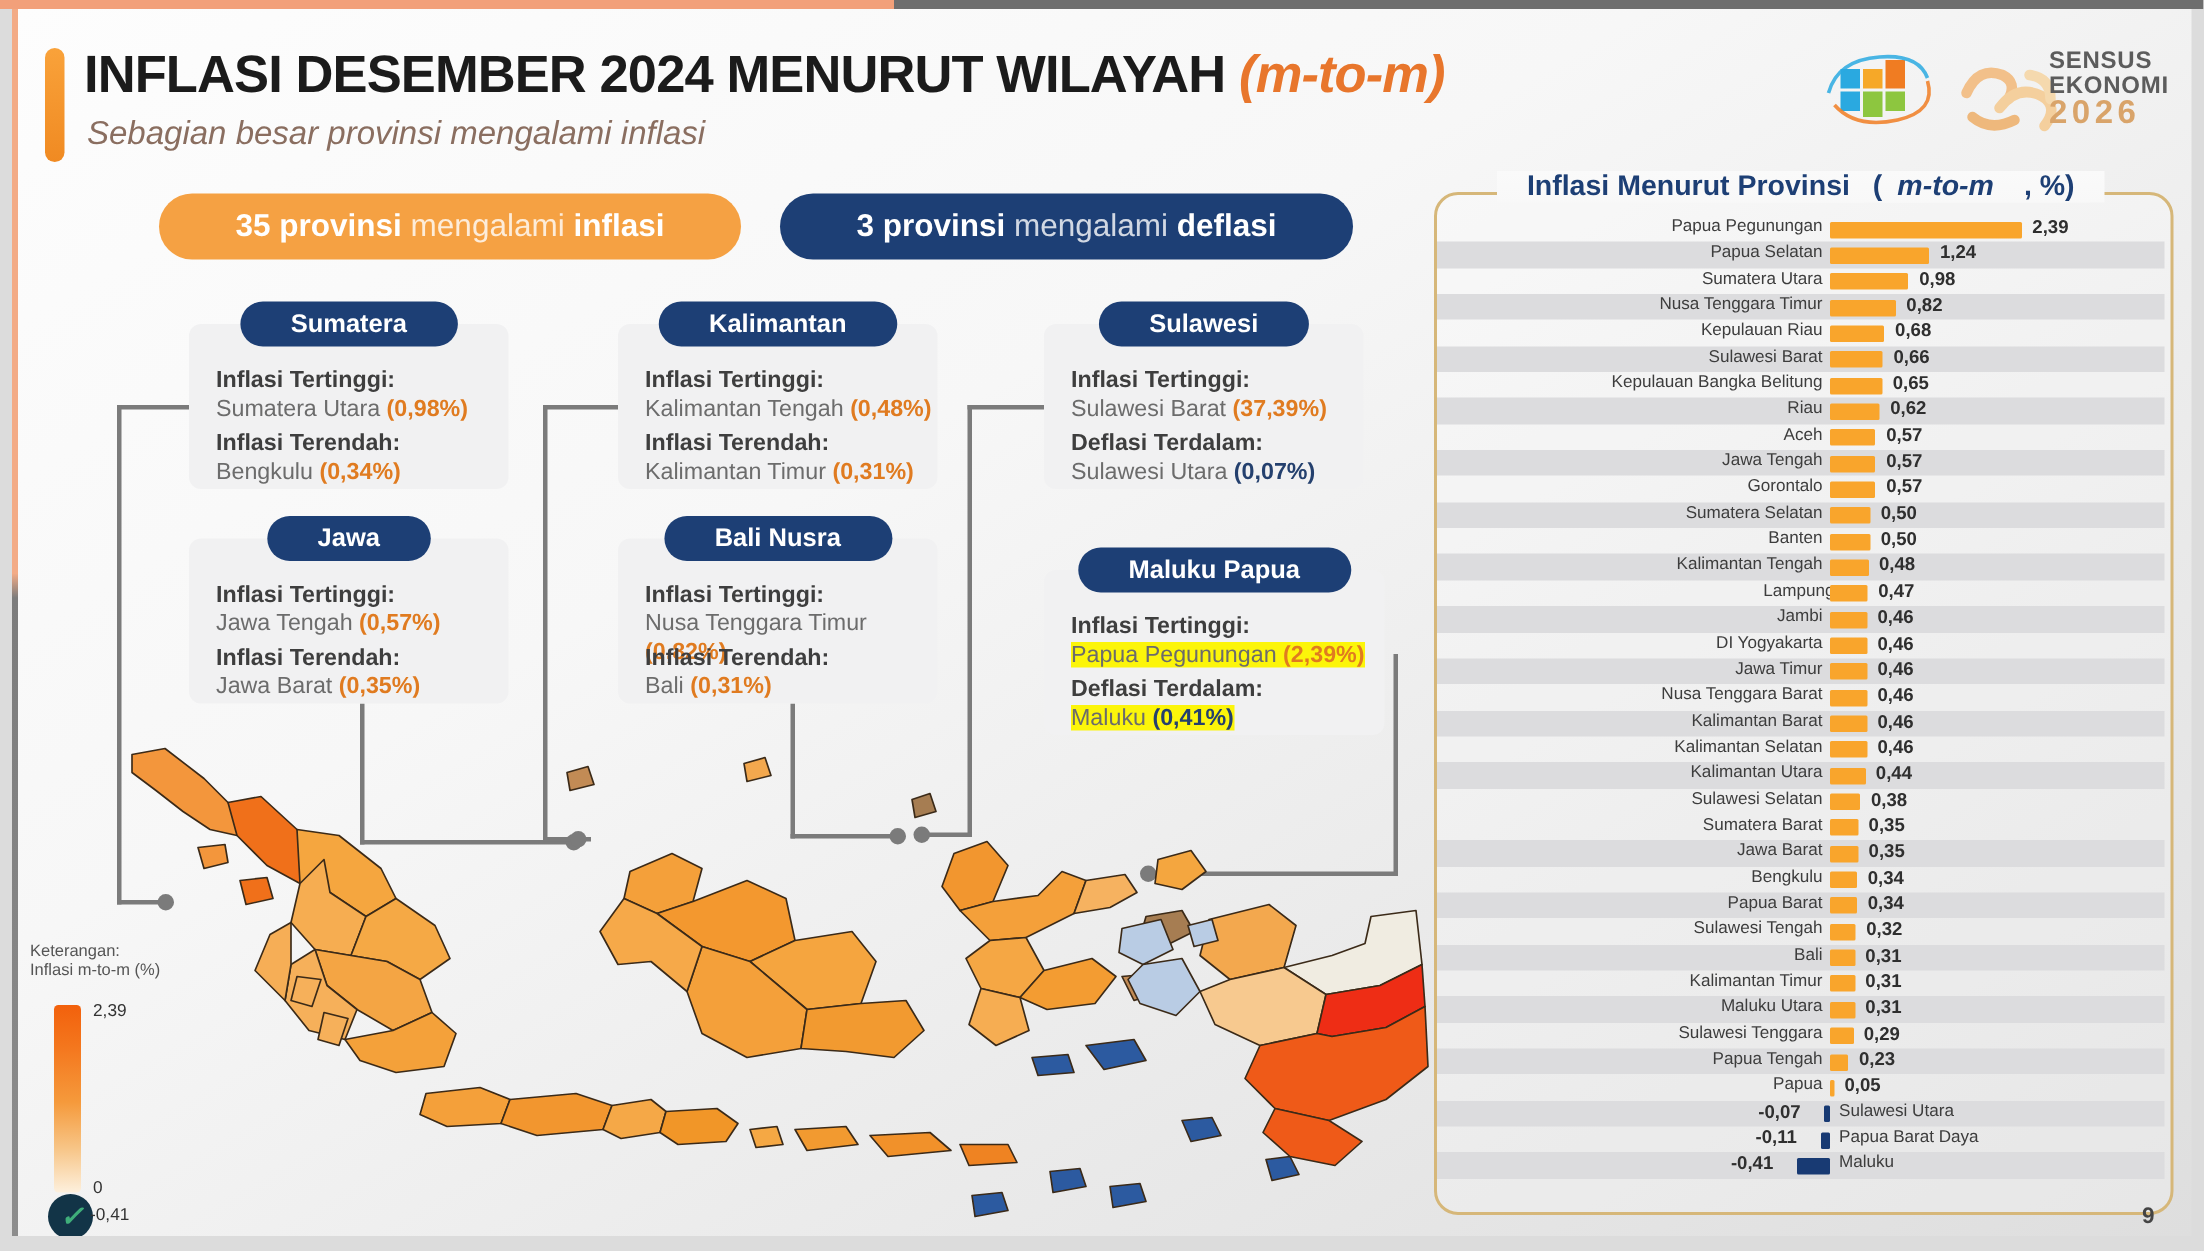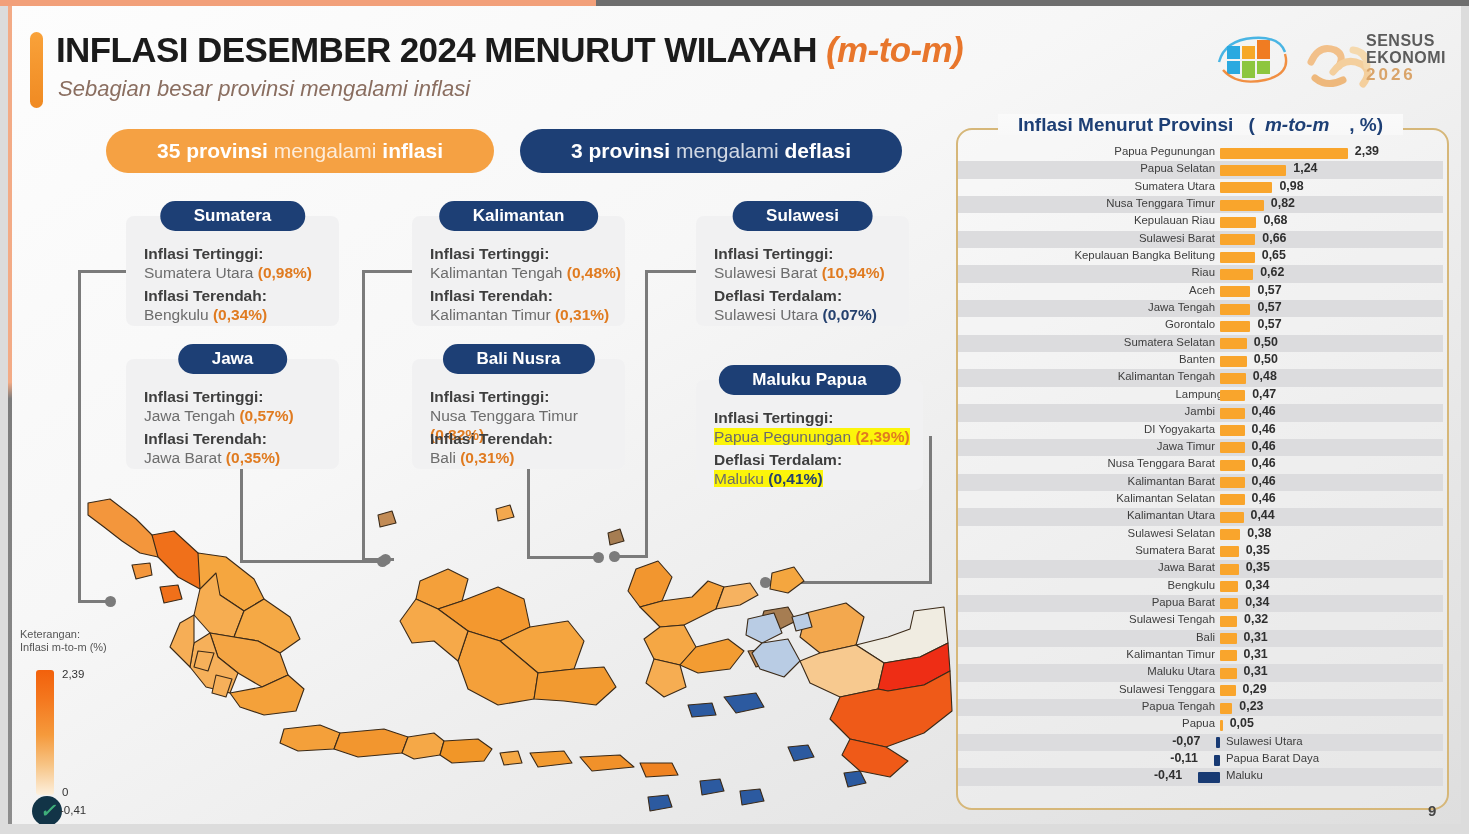--- a/index.html
+++ b/index.html
@@ -101,21 +101,21 @@
   .row .bar.neg{background:#183a73;}
   .row .num{position:absolute;top:0px;font-size:12.4px;font-weight:bold;color:#2f2f2f;}
   .row .num.pos{text-align:left;}
   .row .num.negv{text-align:center;}
   .row .nameR{position:absolute;top:1px;font-size:11.4px;color:#3d3d3d;white-space:nowrap;}
 
   
   #logo{position:absolute;left:1205px;top:22px;width:240px;height:68px;}
   #sensus-text{position:absolute;left:1358px;top:26px;font-size:16px;font-weight:bold;
     color:#5c5c5c;line-height:17px;letter-spacing:.5px;}
-  #sensus-year{color:#d9a46a;font-size:17px;letter-spacing:3px;}
+  #sensus-year{color:#d9a46a;font-size:22px;letter-spacing:3px;}
 
   
   #pageno{position:absolute;left:1420px;top:796px;font-size:15px;font-weight:bold;color:#444;}
 </style>
 </head>
 <body>
 
 <div id="topbar">
   <div class="fill"></div>
 </div>
@@ -218,21 +218,21 @@
       <span class="val">Kalimantan Timur</span>
       <span class="num">(0,31%)</span>
     </div>
   </div>
 
   <div class="card" id="card-sulawesi">
     <div class="hdr">Sulawesi</div>
     <div class="blk" style="top:28px;">
       <span class="lbl">Inflasi Tertinggi:</span>
       <span class="val">Sulawesi Barat</span>
-      <span class="num">(10,94%)</span>
+      <span class="num">(37,39%)</span>
     </div>
     <div class="blk" style="top:70px;">
       <span class="lbl">Deflasi Terdalam:</span>
       <span class="val">Sulawesi Utara</span>
       <span class="numd">(0,07%)</span>
     </div>
   </div>
 
   <div class="card" id="card-jawa">
     <div class="hdr">Jawa</div>

